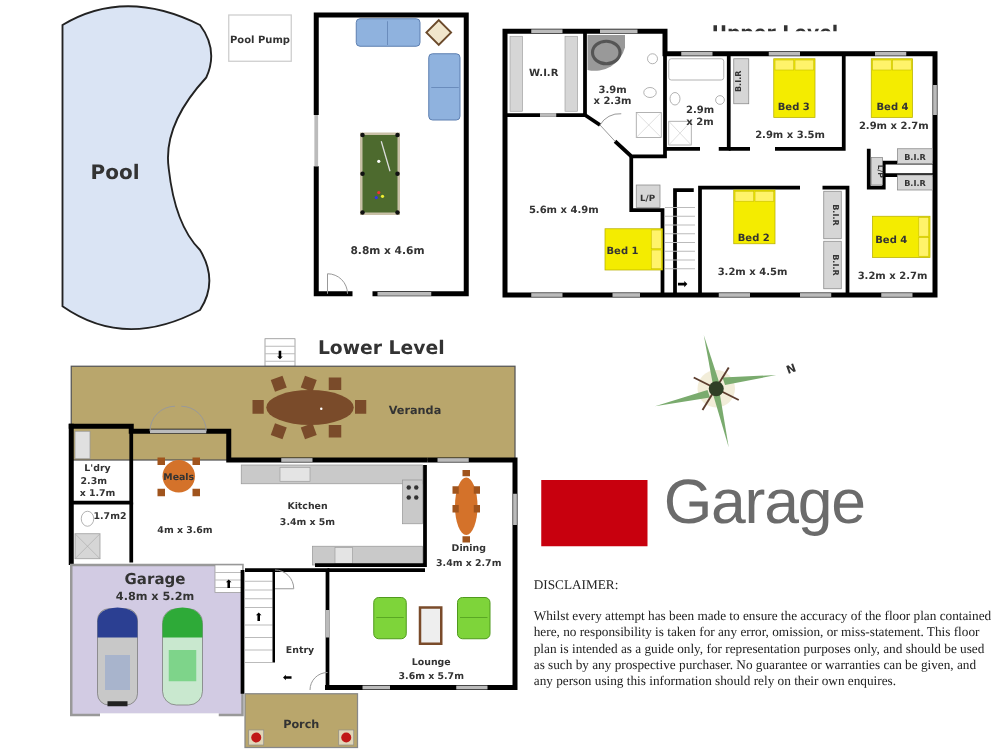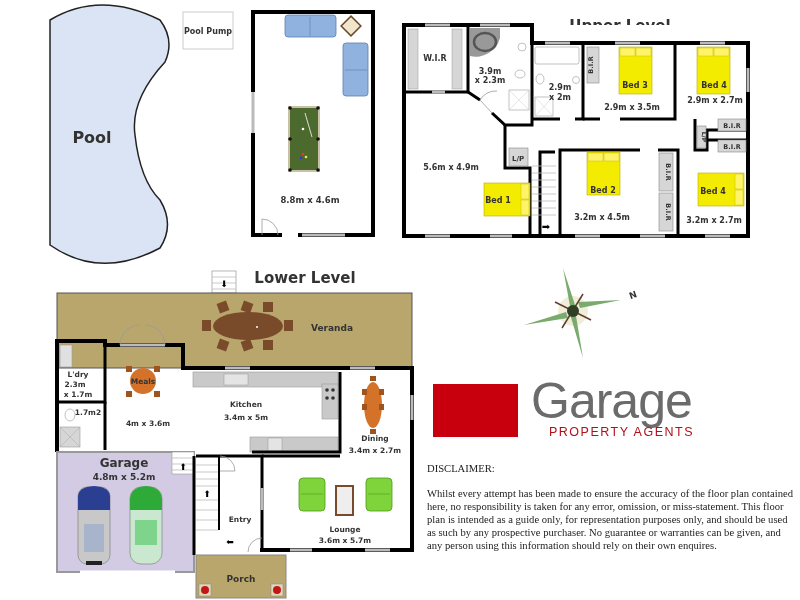--- a/index.html
+++ b/index.html
@@ -376,19 +376,18 @@
     <line x1="555" y1="302" x2="591" y2="320" stroke="#5c3d2e" stroke-width="1.5"></line>
     <line x1="583" y1="294" x2="562" y2="328" stroke="#5c3d2e" stroke-width="1.5"></line>
     <circle cx="573" cy="311" r="6" fill="#2f3f26"></circle>
     <text class="lbl" x="634" y="298" font-size="9" text-anchor="middle" transform="rotate(-20 634 298)">N</text>
   </g>
 </svg>
 
 <div class="logo">
   <div class="red"></div>
   <div class="brand">Garage</div>
-  <div class="sub">PROPERTY AGENTS</div>
 </div>
 
 <div class="disc">
   <div class="title">DISCLAIMER:</div>
   <div>Whilst every attempt has been made to ensure the accuracy of the floor plan contained here, no responsibility is taken for any error, omission, or miss-statement. This floor plan is intended as a guide only, for representation purposes only, and should be used as such by any prospective purchaser. No guarantee or warranties can be given, and any person using this information should rely on their own enquires.</div>
 </div>
 
 </body></html>

